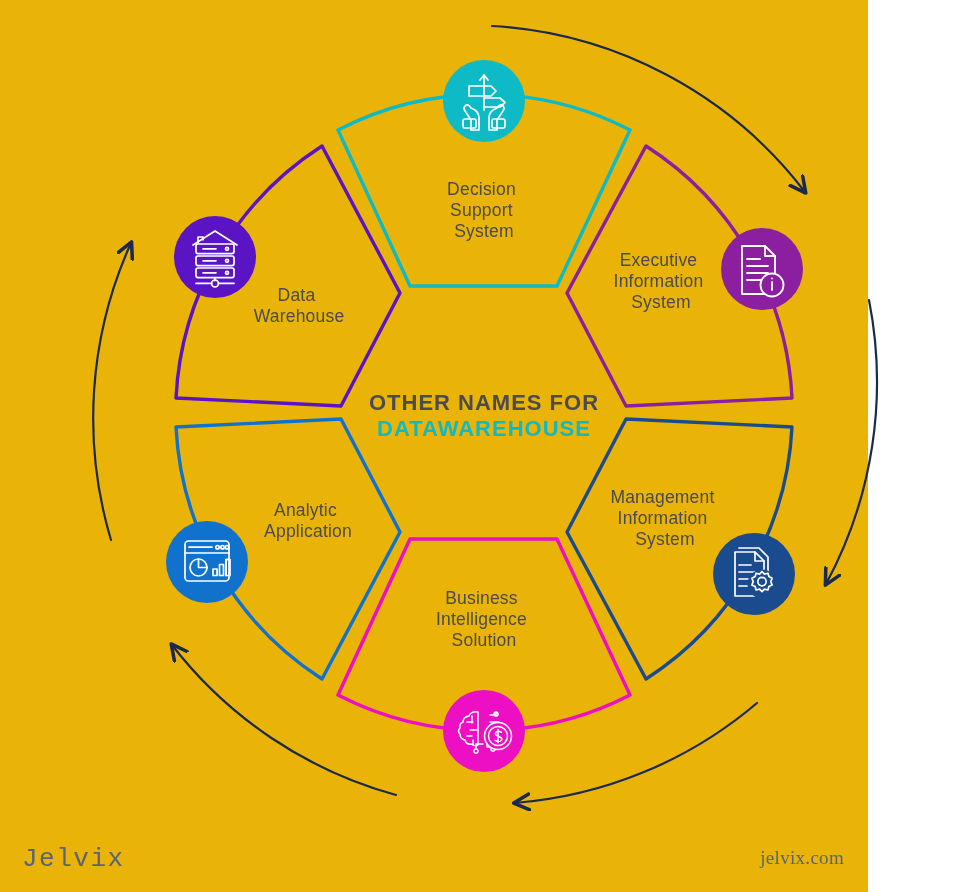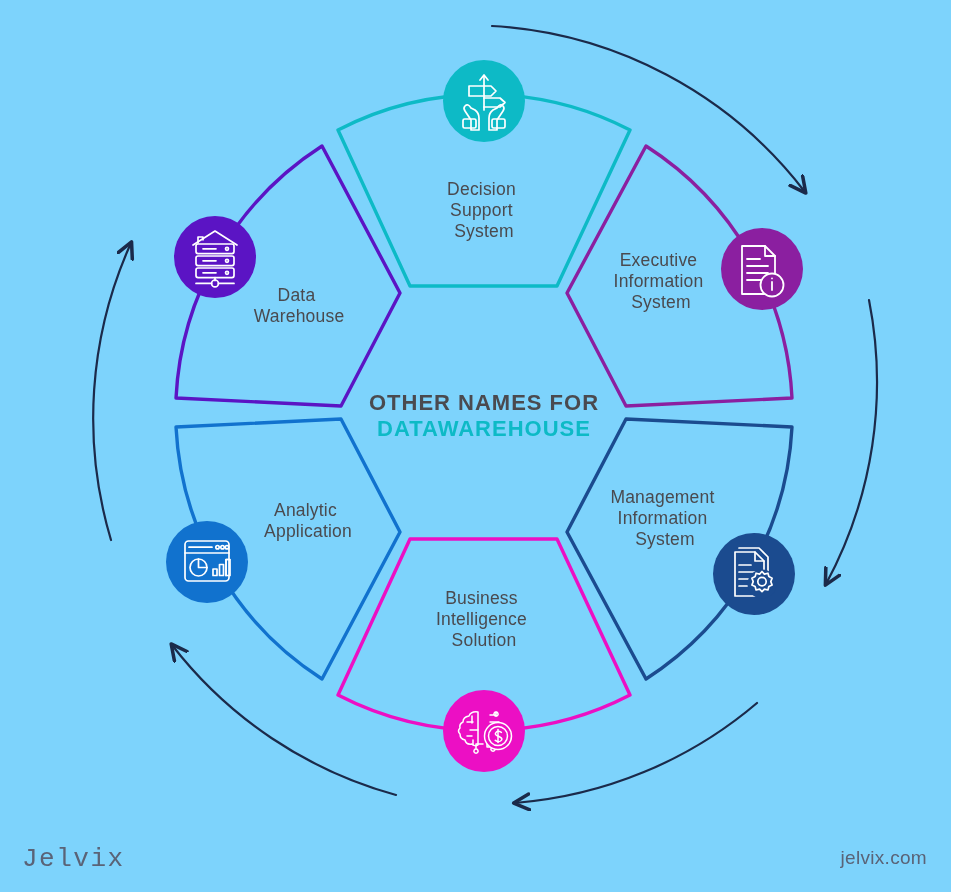--- a/index.html
+++ b/index.html
@@ -9,23 +9,23 @@
   }
   body {
     width: 966px;
     height: 892px;
     font-family: "Liberation Sans", sans-serif;
     overflow: hidden;
     position: relative;
   }
   #stage {
     position: relative;
-    width: 951px;
+    width: 868px;
     height: 892px;
-    background: #7dd3fc;
+    background: #eab308;
   }
   #diagram {
     position: absolute;
     top: 0;
     left: 0;
     width: 966px;
     height: 892px;
   }
   .seg-label {
     font-family: "Liberation Sans", sans-serif;
@@ -56,21 +56,21 @@
     bottom: 18px;
     font-family: Liberation Mono, monospace;
     font-size: 26px;
     color: #5a6377;
     letter-spacing: 1.5px;
   }
   .footer-url {
     position: absolute;
     right: 24px;
     bottom: 23px;
-    font-family: Liberation Sans, sans-serif;
+    font-family: Liberation Serif, serif;
     font-size: 19px;
     color: #5a6377;
     letter-spacing: 0.3px;
   }
 </style>
 </head>
 <body>
 
 <div id="stage">
 

